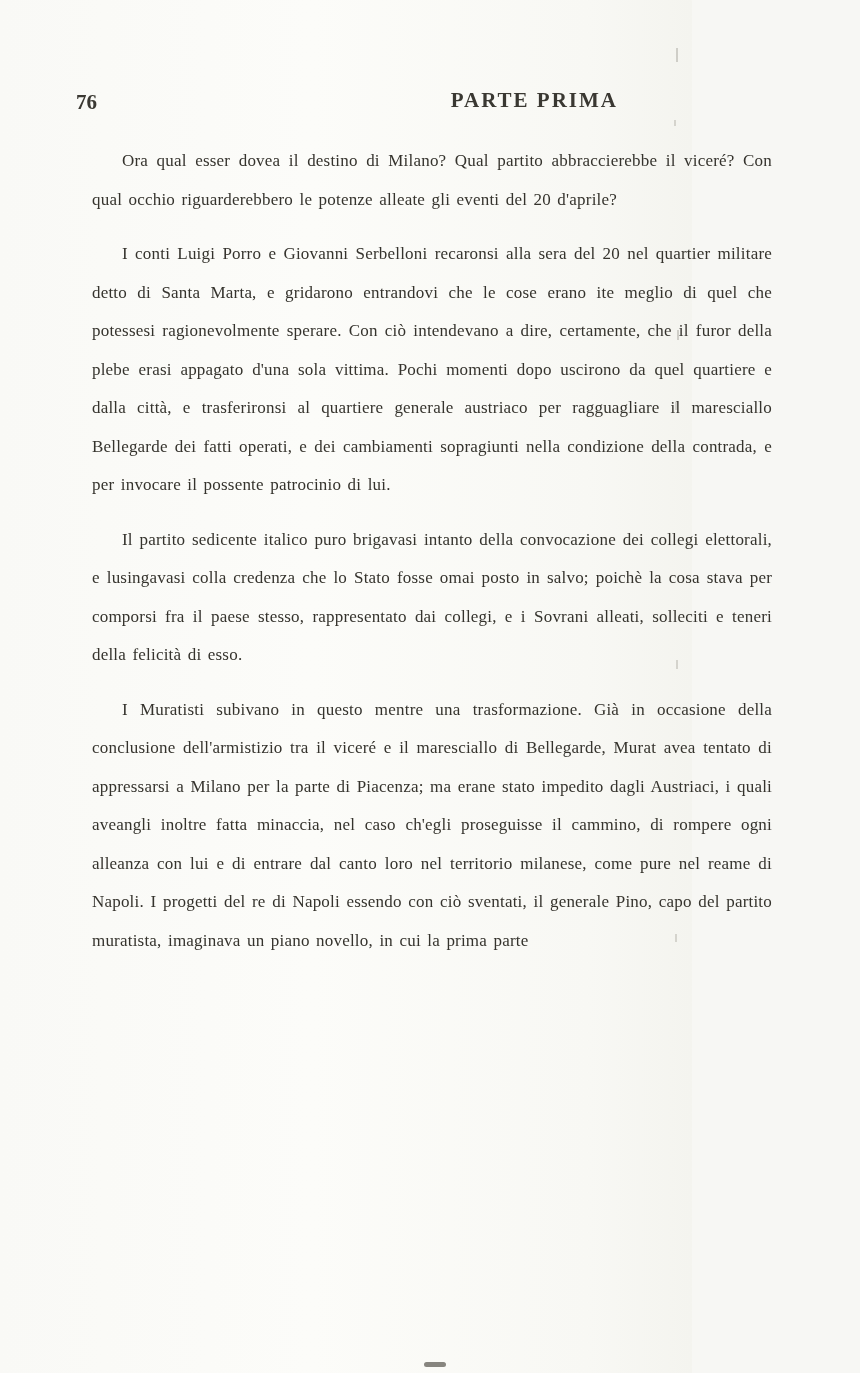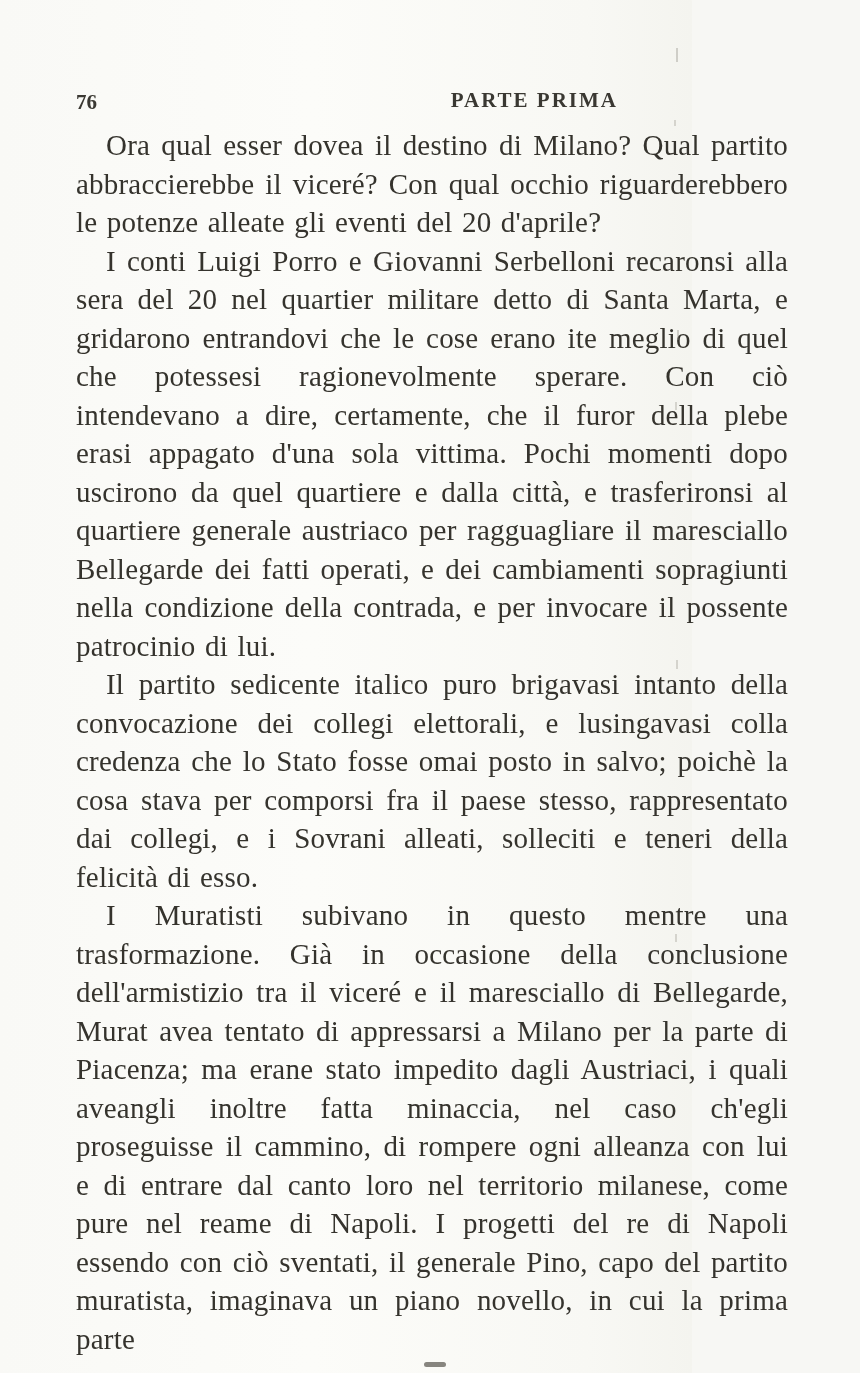--- a/index.html
+++ b/index.html
@@ -46,22 +46,22 @@
     letter-spacing: 2px;
     color: #3a3832;
   }
   .body-text {
     position: absolute;
     top: 126px;
     left: 76px;
     width: 712px;
   }
   .body-text p {
-    margin: 0;
-    font-size: 29px;
+    margin: 16px;
+    font-size: 17px;
     line-height: 38.5px;
     text-align: justify;
     text-indent: 30px;
     word-spacing: 2px;
     letter-spacing: 0.2px;
     color: #35332d;
   }
   
   .artifact {
     position: absolute;

